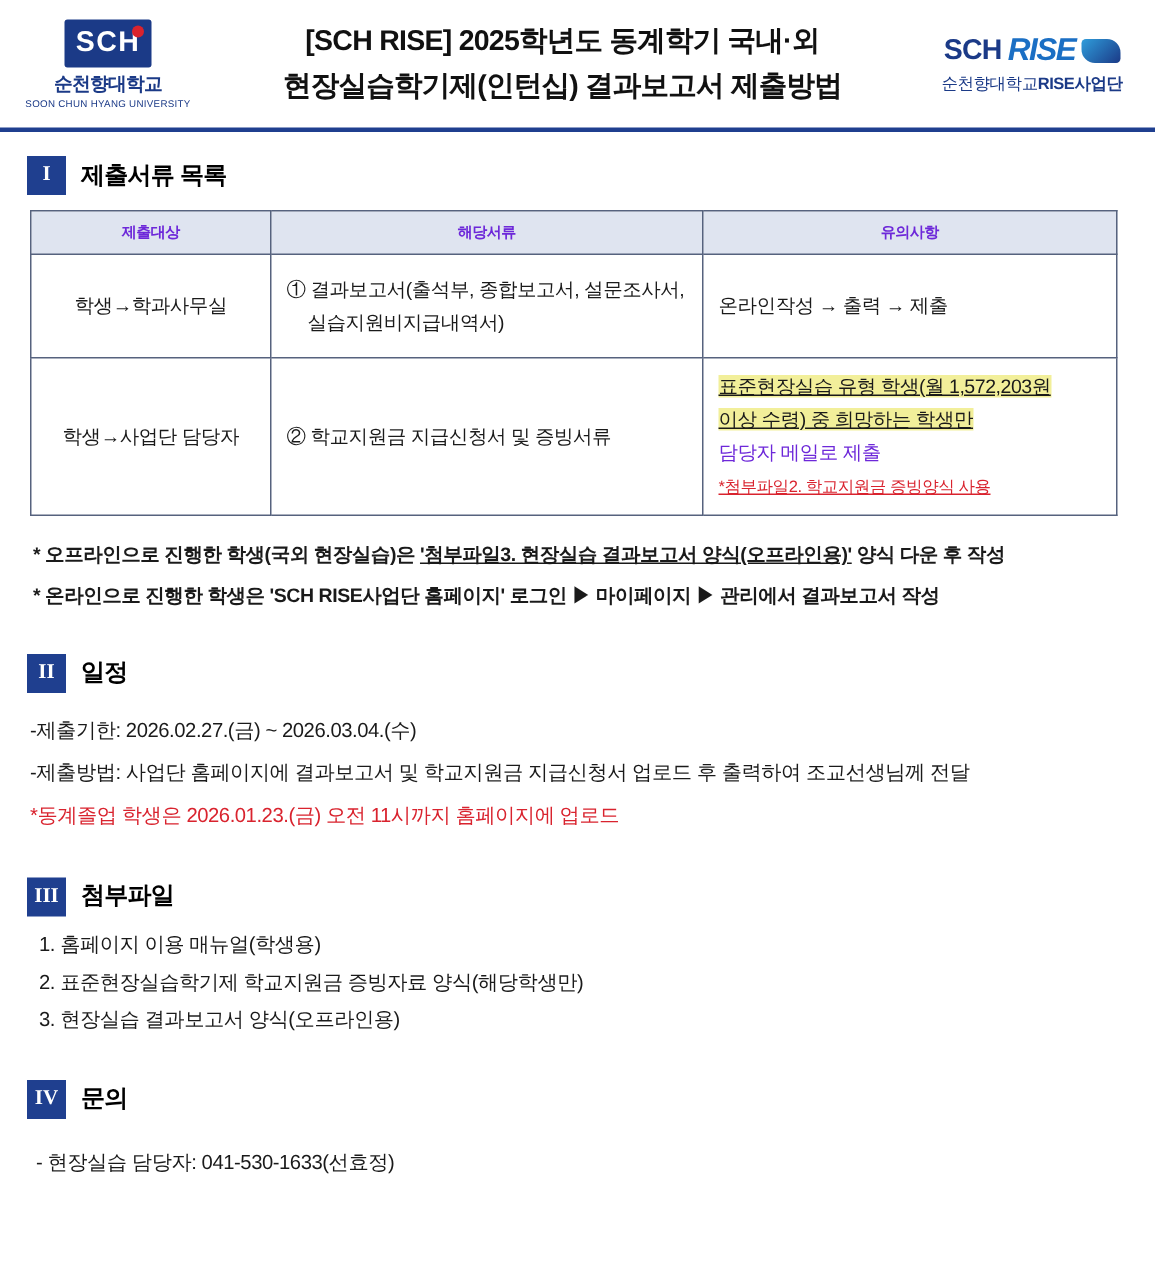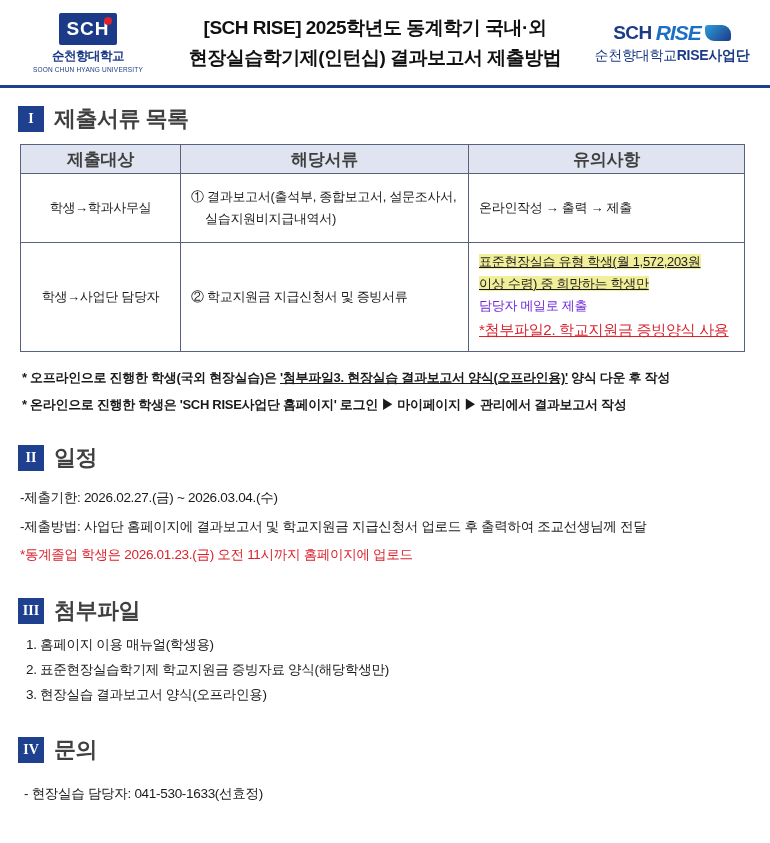--- a/index.html
+++ b/index.html
@@ -15,21 +15,21 @@
     overflow: hidden;
     position: relative;
   }
 
   
   .header {
     height: 88px;
     border-bottom: 3px solid #1f3f8f;
     display: flex;
     align-items: center;
-    padding: 0 28px;
+    padding: 0 12px;
     box-sizing: border-box;
   }
   .logo-left {
     width: 120px;
     flex: 0 0 120px;
     display: flex;
     flex-direction: column;
     align-items: center;
     justify-content: center;
     padding-top: 2px;
@@ -109,21 +109,21 @@
     color: #1b6fc4;
     letter-spacing: -1px;
   }
   .rise-swoosh {
     width: 26px;
     height: 16px;
     background: linear-gradient(135deg, #2f9ddb 0%, #1b3a87 100%);
     border-radius: 3px 9px 3px 9px;
   }
   .rise-sub {
-    font-size: 14px;
+    font-size: 11px;
     color: #1b3a87;
     margin-top: 2px;
     letter-spacing: -0.3px;
     white-space: nowrap;
   }
   .rise-sub b { font-weight: bold; }
 
   
   .section-head {
     display: flex;
@@ -137,60 +137,60 @@
     background: #1f3f8f;
     color: #fff;
     font-size: 14px;
     font-weight: bold;
     display: flex;
     align-items: center;
     justify-content: center;
     font-family: "Liberation Serif", serif;
   }
   .section-title {
-    font-size: 22px;
-    font-weight: bold;
-    color: #404040;
+    font-size: 16px;
+    font-weight: bold;
+    color: #000000;
     letter-spacing: -0.5px;
   }
 
   .block { padding-top: 16px; }
 
   
   table.docs {
     border-collapse: collapse;
     width: 724px;
     margin: 0 0 0 20px;
     table-layout: fixed;
     font-size: 13px;
   }
   table.docs th {
     background: #dfe4f0;
     border: 1px solid #56627e;
     font-weight: bold;
     height: 26px;
-    font-size: 17px;
-    color: #404040;
+    font-size: 10px;
+    color: #6d28d9;
     letter-spacing: -0.3px;
   }
   table.docs td {
     border: 1px solid #56627e;
     padding: 8px 10px;
     vertical-align: middle;
     line-height: 1.7;
     letter-spacing: -0.3px;
   }
   .c-target { text-align: center; }
   .c-doc { }
   .c-note { }
   .uline { text-decoration: underline; }
   .red { color: #6d28d9; }
   .small-red {
     color: #d9232e;
-    font-size: 15px;
+    font-size: 11px;
     text-decoration: underline;
   }
   .hl { background: #f2ef9a; }
 
   
   .note-line {
     font-size: 13px;
     margin: 0 0 6px 22px;
     letter-spacing: -0.3px;
     line-height: 1.6;

